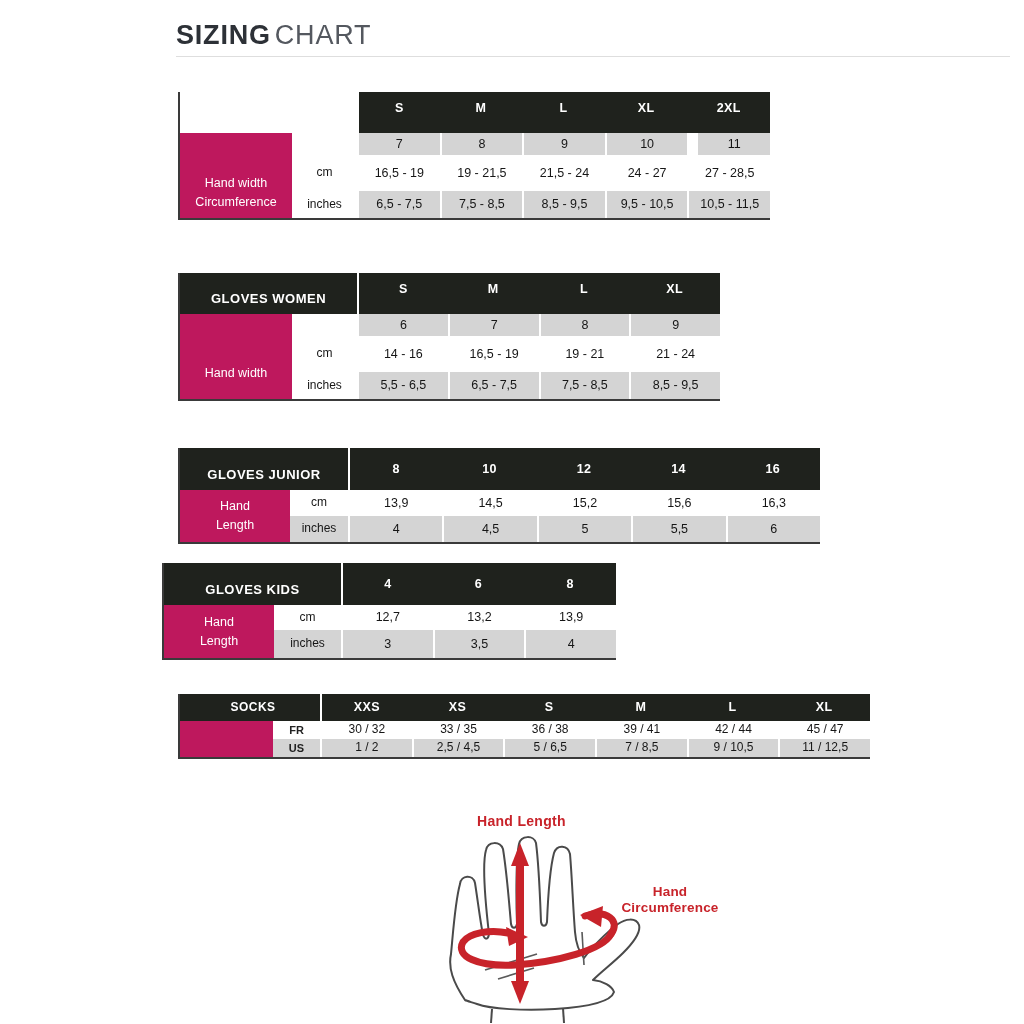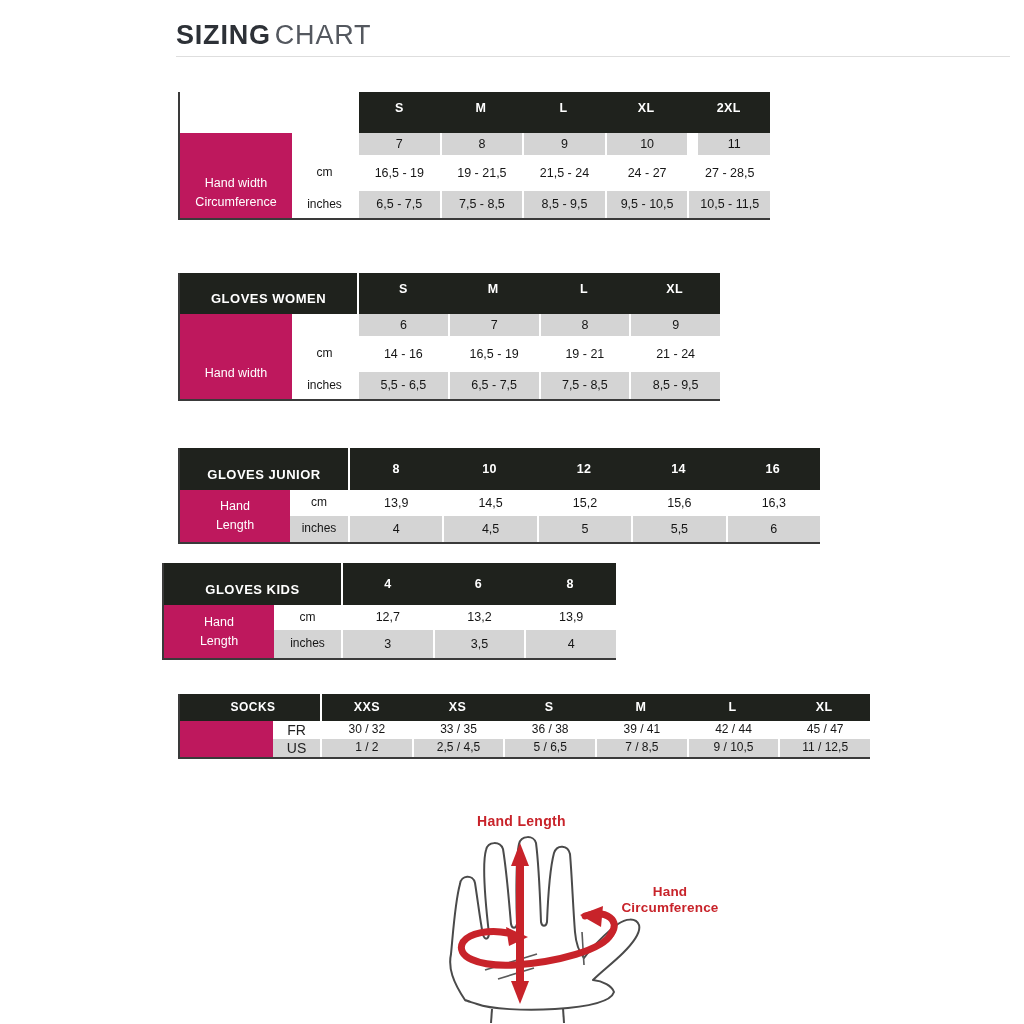--- a/index.html
+++ b/index.html
@@ -38,21 +38,21 @@
   .t-kids  {left:162px;top:563px;width:452px;grid-template-columns:110px 67px repeat(3,1fr);grid-template-rows:42px 25px 28px;}
   .t-socks {left:178px;top:694px;width:690px;grid-template-columns:93px 47px repeat(6,1fr);grid-template-rows:27px 18px 18px;}
 
   
   .t-men .hleft,.t-women .hleft,.t-junior .hleft,.t-kids .hleft{align-items:flex-end;padding-bottom:7px;}
   .t-men .hcol,.t-women .hcol{padding-bottom:9px;}
   .t-men .lbl,.t-women .lbl{justify-content:flex-end;padding-bottom:6px;}
   .t-women .lbl{padding-bottom:16px;}
   .t-junior .lbl,.t-kids .lbl{justify-content:center;}
   .t-socks .hleft{font-size:12px;padding-left:6px;}
-  .t-socks .unit{font-size:14px;font-weight:400;color:#222;text-align:center;}
+  .t-socks .unit{font-size:11px;font-weight:700;color:#222;text-align:center;}
   .t-socks .val{font-size:12px;}
   
   .unit-shaded .unit.u1{background:#d4d4d4;}
 
   
   .hand-svg{position:absolute;left:435px;top:830px;}
   .fig-label{position:absolute;color:#c8232a;font-weight:700;}
   .lbl-length{left:477px;top:813px;font-size:14px;letter-spacing:.3px;}
   .lbl-circ{left:595px;top:884px;width:150px;text-align:center;font-size:13.5px;line-height:16px;letter-spacing:.2px;}
 </style>

